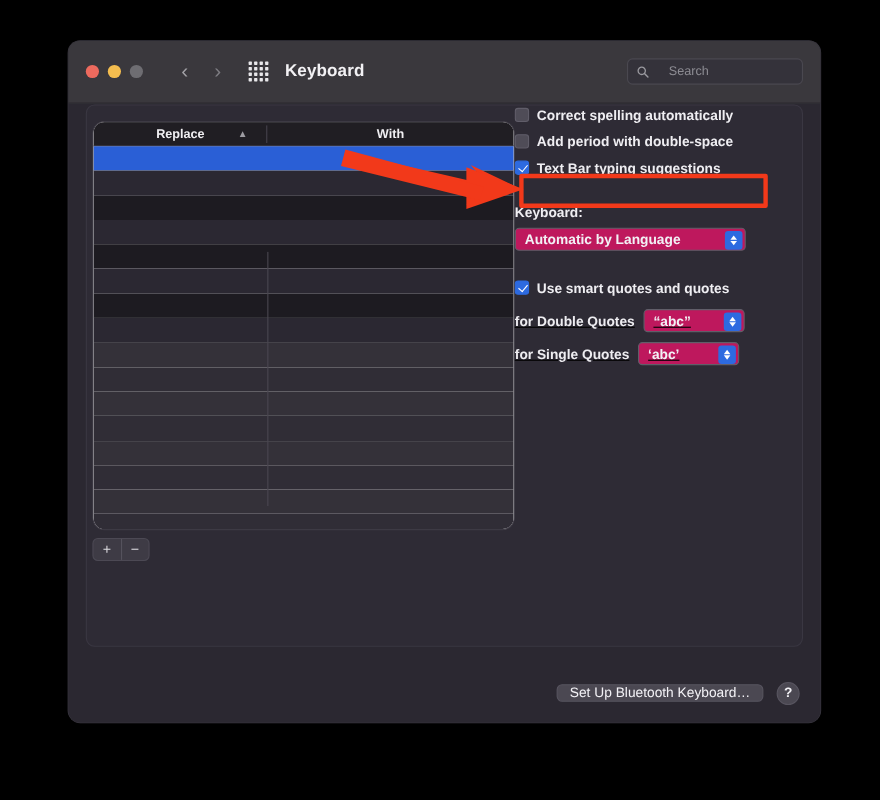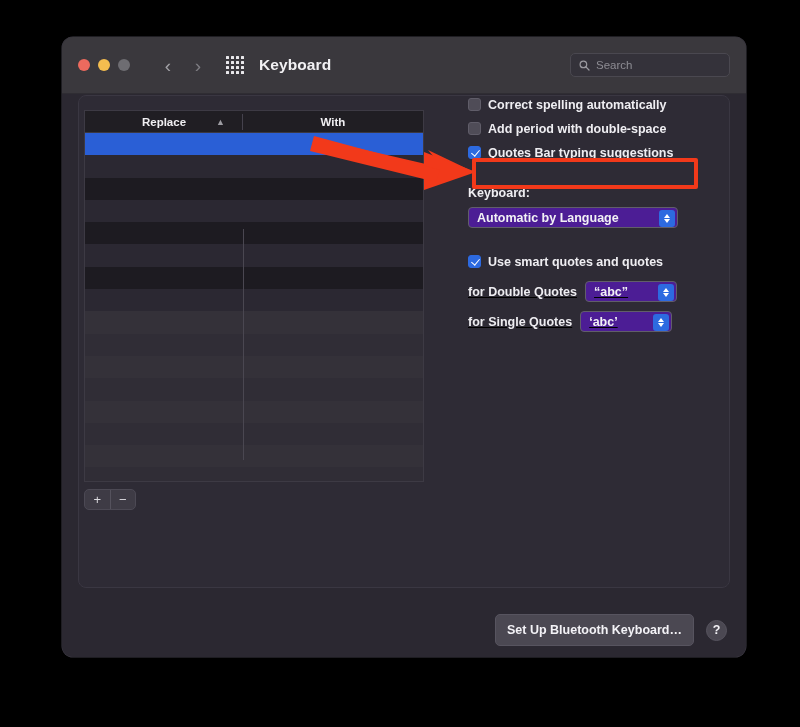--- a/index.html
+++ b/index.html
@@ -93,21 +93,21 @@
     right: 16px;
     top: 16px;
     width: 160px;
     height: 24px;
     border-radius: 5px;
     background: #34323a;
     border: 0.5px solid #4a4850;
     display: flex;
     align-items: center;
     padding-left: 8px;
-    gap: 6px;
+    gap: 18px;
   }
   .searchbox svg { flex: 0 0 auto; }
   .searchbox .ph {
     color: #8d8c93;
     font-size: 11.5px;
   }
 
   
   .tabbar {
     position: absolute;
@@ -139,23 +139,23 @@
     border-radius: 8px;
     background: #2e2b35;
     border: 0.5px solid #3a3742;
   }
 
   
   .tablewrap {
     position: absolute;
     left: 22px;
     top: 73px;
-    width: 340px;
+    width: 384px;
     height: 372px;
-    border-radius: 0;
+    border-radius: 11px;
     background: #ffffff;
     border: 0.5px solid #3d3a44;
     overflow: hidden;
   }
 
   .thead {
     position: relative;
     height: 22px;
     background: #201e23;
     border-bottom: 0.5px solid #3a3842;
@@ -284,21 +284,21 @@
     font-size: 12.5px;
     font-weight: bold;
     margin-top: 23px;
     margin-bottom: 7px;
   }
 
   .popup {
     position: relative;
     height: 21px;
     border-radius: 4px;
-    background: #4c1d95;
+    background: #be185d;
     border: 0.5px solid #615e69;
     display: flex;
     align-items: center;
     padding-left: 8px;
   }
   .popup .pval {
     color: #f2f1f5;
     font-size: 12.5px;
     font-weight: bold;
     white-space: nowrap;
@@ -347,28 +347,28 @@
     top: 566px;
     width: 100%;
     height: 54px;
     display: flex;
     align-items: center;
     justify-content: flex-end;
     padding-right: 19px;
     gap: 12px;
   }
   .btbtn {
-    height: 32px;
+    height: 16px;
     padding: 0 11px;
     border-radius: 5px;
     background: #4b4852;
     border: 0.5px solid #57545f;
     color: #f3f2f6;
     font-size: 12.5px;
-    font-weight: bold;
+    font-weight: normal;
     display: flex;
     align-items: center;
     white-space: nowrap;
   }
   .helpbtn {
     width: 21px; height: 21px;
     border-radius: 50%;
     background: #4b4852;
     border: 0.5px solid #57545f;
     color: #f3f2f6;
@@ -501,21 +501,21 @@
       </div>
 
 
       <div class="cbrow">
         <span class="cbox off"></span>
         <span class="cblabel">Add period with double-space</span>
       </div>
 
       <div class="cbrow">
         <span class="cbox on"></span>
-        <span class="cblabel">Quotes Bar typing suggestions</span>
+        <span class="cblabel">Text Bar typing suggestions</span>
       </div>
 
       <div class="secthead">Keyboard:</div>
 
       <div class="popup wide">
         <span class="pval">Automatic by Language</span>
         <span class="stepper">
           <span class="sa up"></span>
             <span class="sa down"></span>
         </span>

